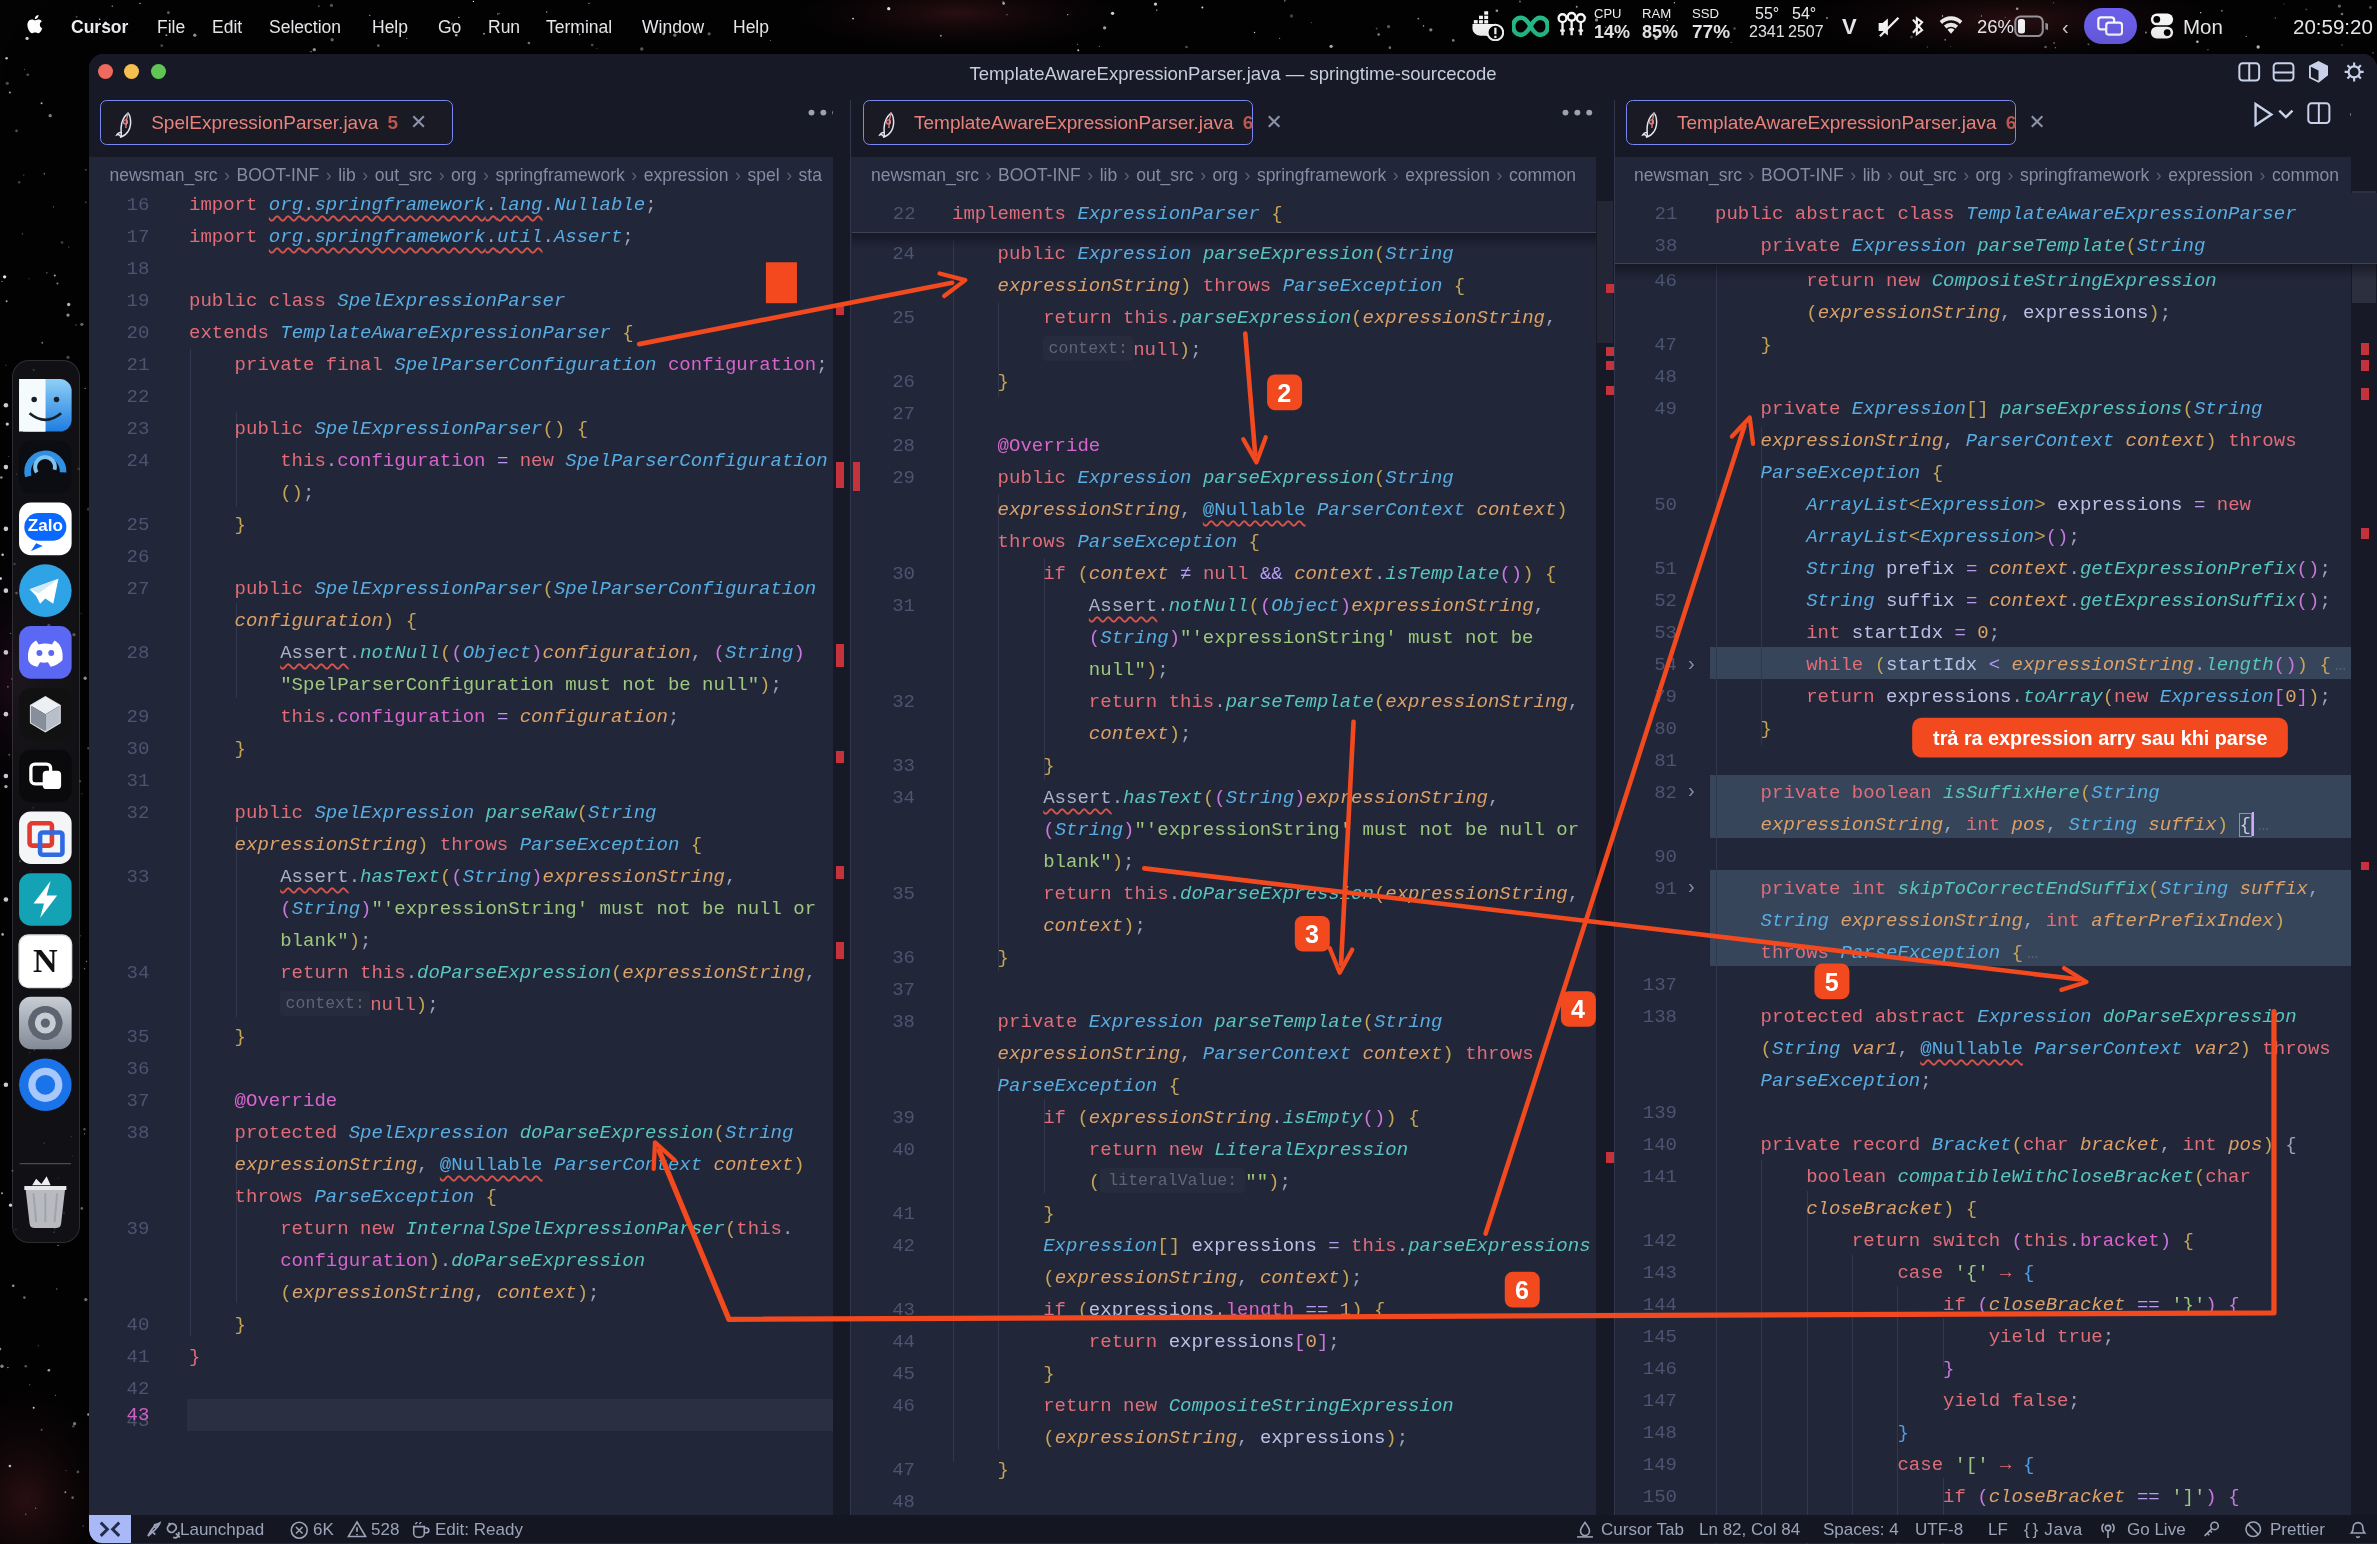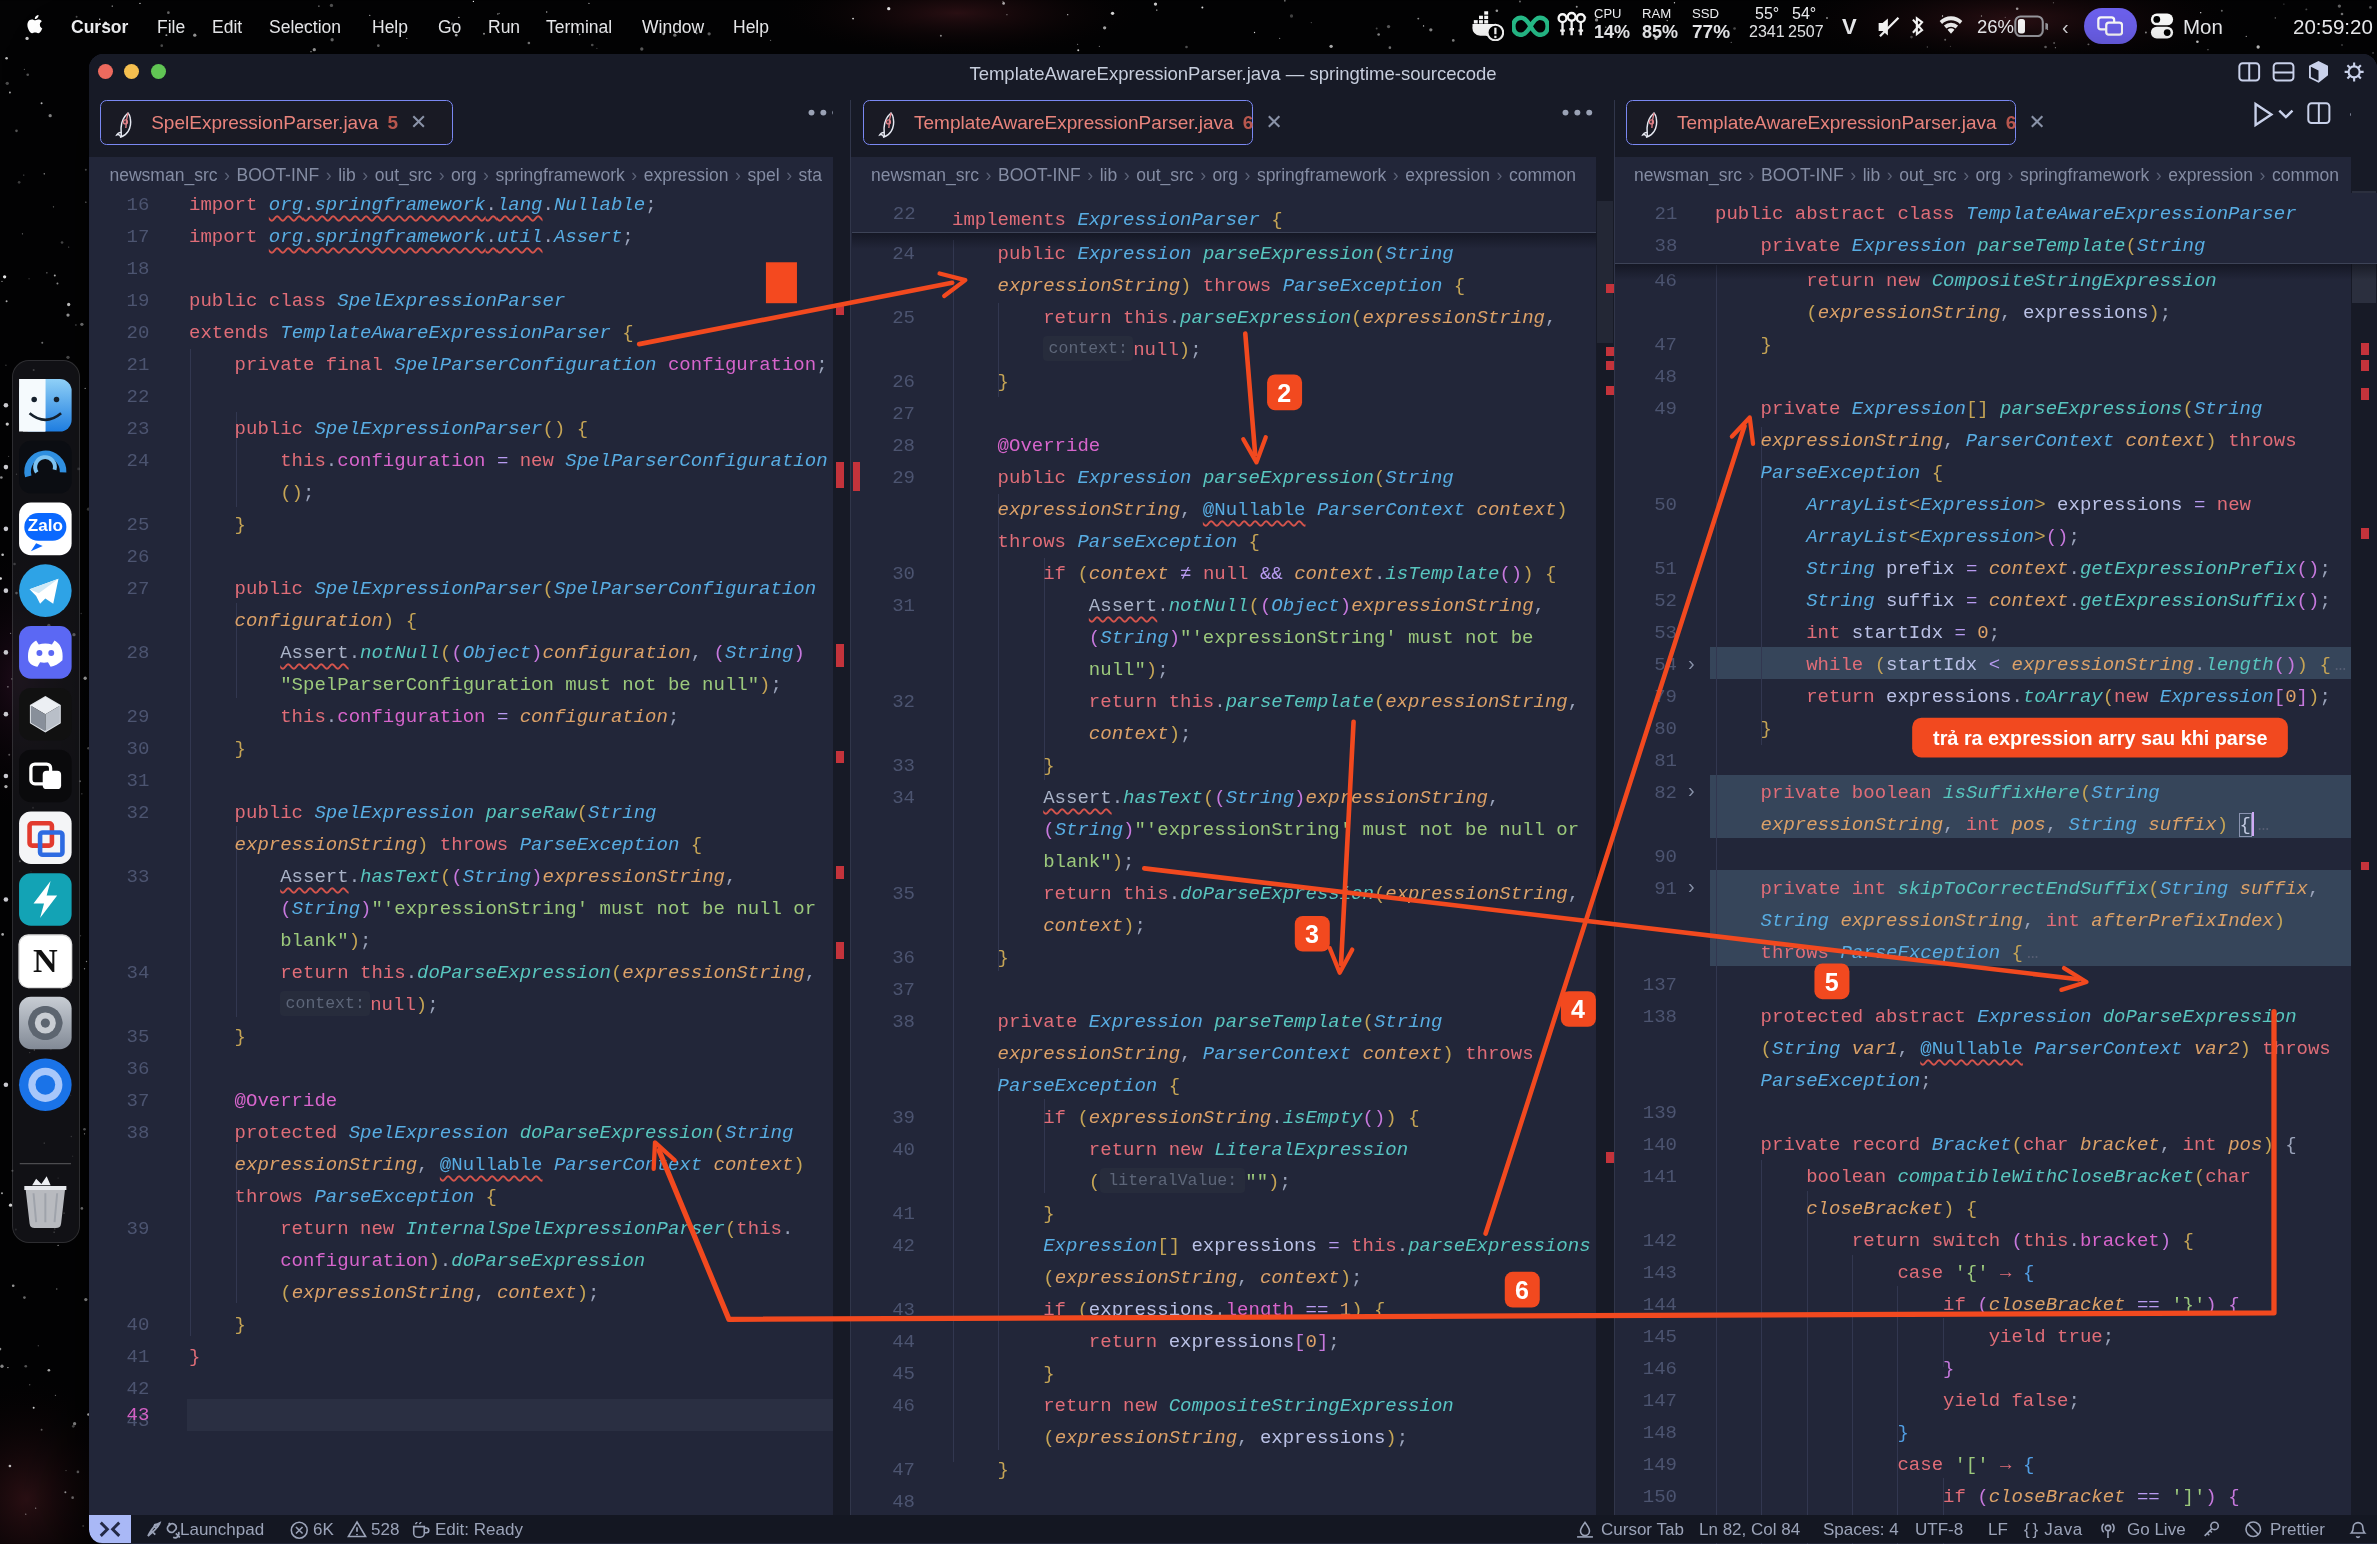--- a/index.html
+++ b/index.html
@@ -800,21 +800,21 @@
       <div class="rulmark" style="left:1517px;top:332px;height:8.6px"></div>
       <div class="rulmark" style="left:1517px;top:1098px;height:11.2px"></div>
       <div class="rulmark" style="left:2272px;top:289px;height:12px"></div>
       <div class="rulmark" style="left:2272px;top:306px;height:10.6px"></div>
       <div class="rulmark" style="left:2272px;top:334px;height:12px"></div>
       <div class="rulmark" style="left:2272px;top:474px;height:10.6px"></div>
       <div class="rulmark" style="left:2272px;top:808px;height:8px"></div>
       <div class="gitbar" style="left:764px;top:408px;height:29px"></div>
       <div class="sticky" style="left:763px;top:139px;width:744px;height:40px">
         <pre class="gut" style="left:6.6px;top:5.2px;width:57px">22</pre>
-        <pre class="code" style="left:100px;top:11px"><i class="k">implements</i> <i class="t">ExpressionParser</i> <i class="b1">{</i></pre>
+        <pre class="code" style="left:100px;top:5px"><i class="k">implements</i> <i class="t">ExpressionParser</i> <i class="b1">{</i></pre>
       </div>
       <div class="abs" style="left:763px;top:179px;width:744px;height:16px;background:linear-gradient(rgba(5,6,12,.45),rgba(5,6,12,0))"></div>
       <div class="sticky" style="left:1526px;top:139px;width:762px;height:71px">
         <pre class="gut" style="left:5.3px;top:5.2px;width:57px">21
 38</pre>
         <pre class="code" style="left:100px;top:5.2px"><i class="k">public</i> <i class="k">abstract</i> <i class="k">class</i> <i class="t">TemplateAwareExpressionParser</i>
     <i class="k">private</i> <i class="t">Expression</i> <i class="m">parseTemplate</i><i class="b1">(</i><i class="t">String</i></pre>
       </div>
       <div class="abs" style="left:1526px;top:210px;width:762px;height:16px;background:linear-gradient(rgba(5,6,12,.45),rgba(5,6,12,0))"></div>
       <div id="statusbar">

